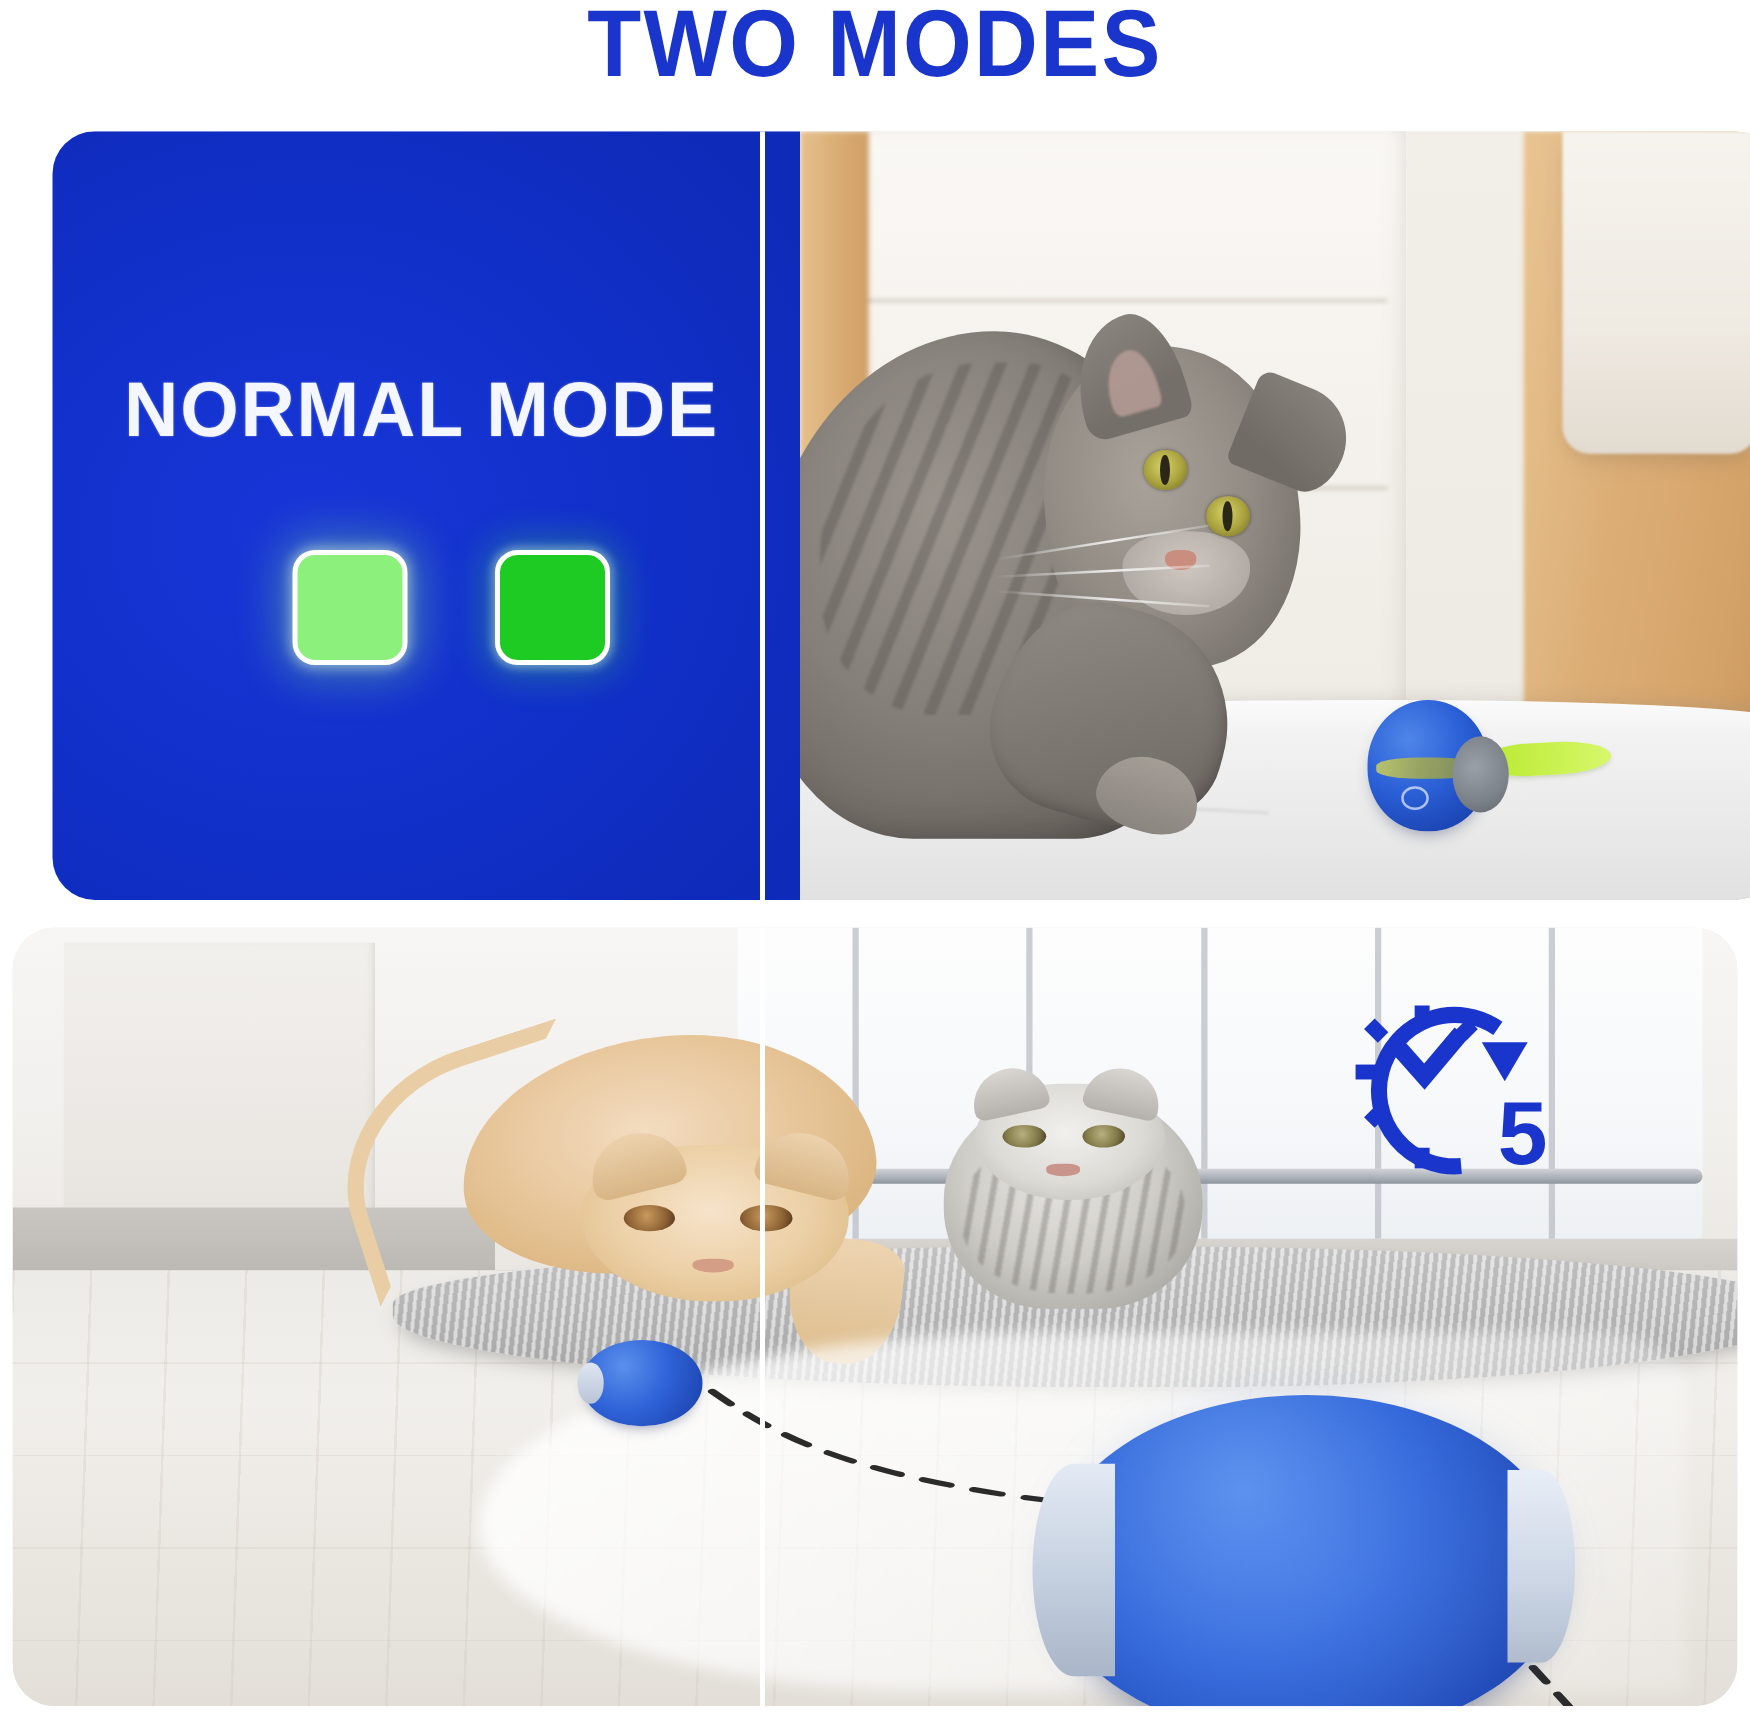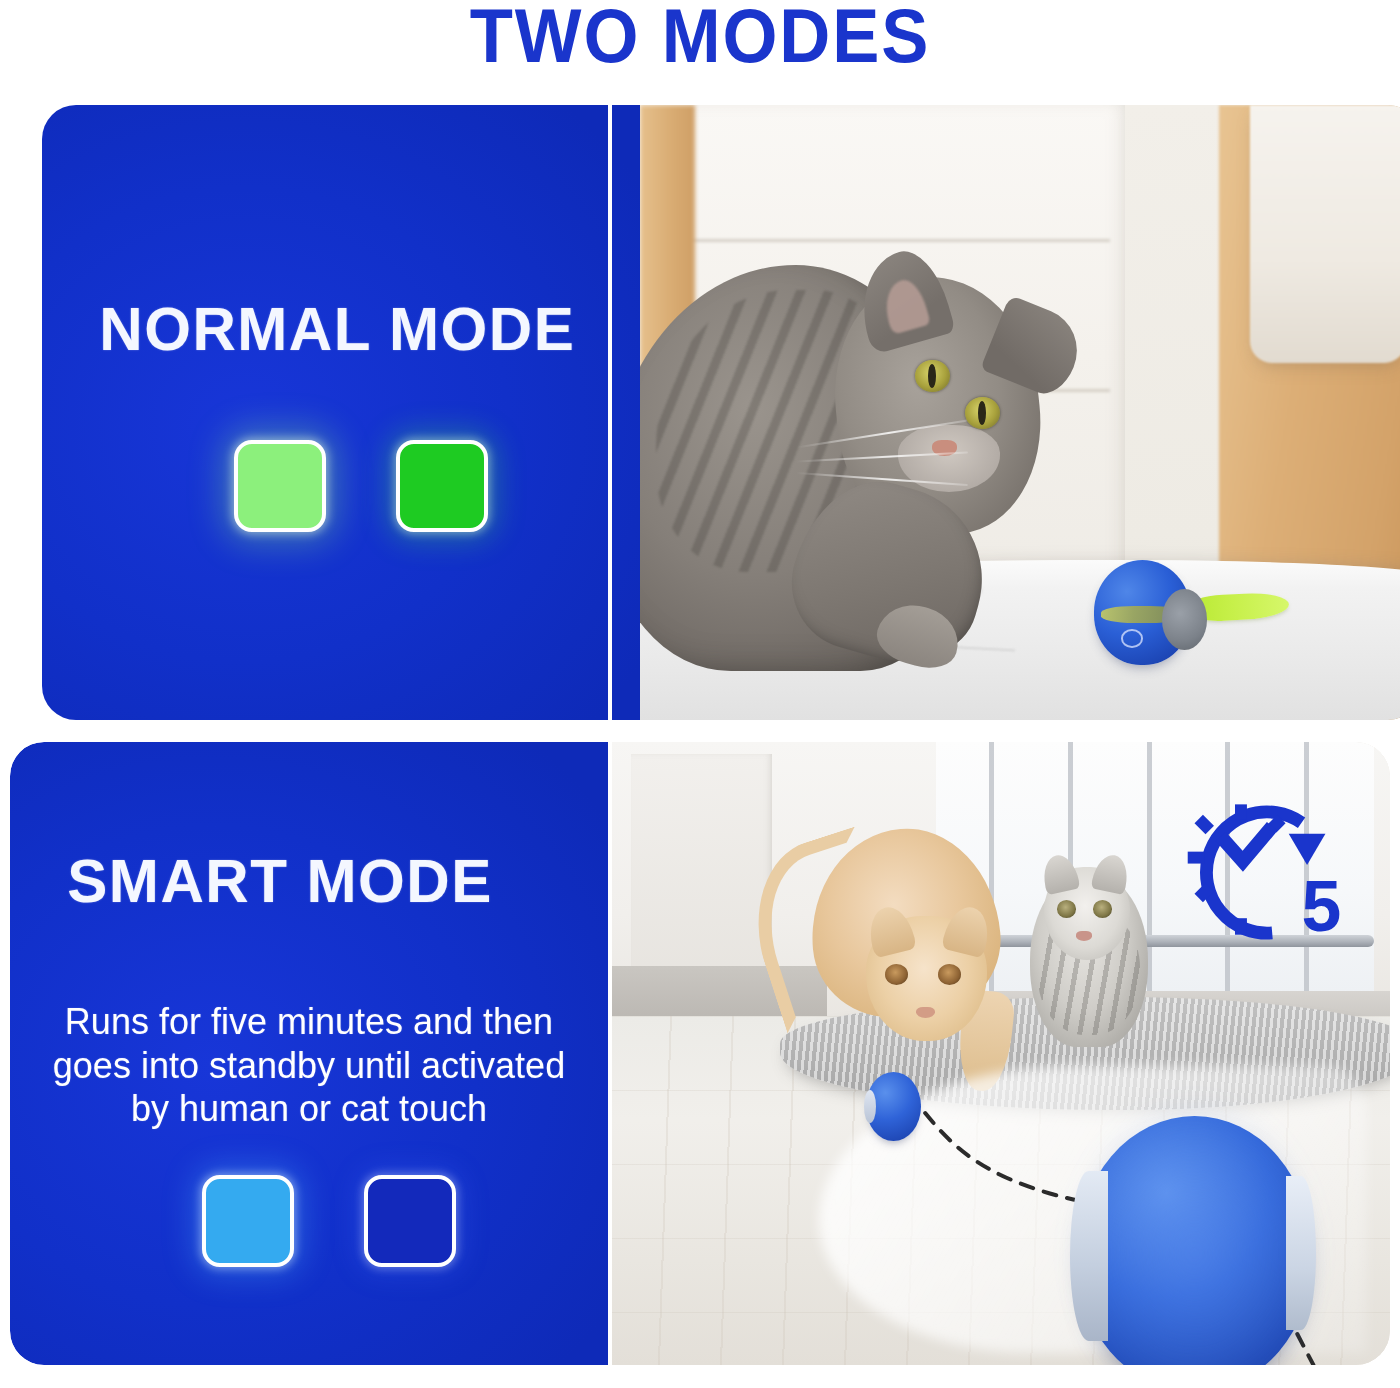--- a/index.html
+++ b/index.html
@@ -536,28 +536,20 @@
       <div class="ball"></div>
       <div class="band"></div>
       <div class="wheel"></div>
       <div class="btn"></div>
     </div>
   </div>
 </div>
 
 <div class="row row-smart">
 
-  <div class="info-panel">
-    <div class="mode-heading">SMART MODE</div>
-    <div class="mode-desc">Runs for five minutes and then goes into standby until activated by human or cat touch</div>
-    <div class="swatch-row">
-      <div class="swatch glow-blue-light"></div>
-      <div class="swatch glow-blue-dark"></div>
-    </div>
-  </div>
 
   <div class="seam"></div>
 
   <div class="photo">
     <div class="ph2-bg"></div>
     <div class="ph2-wall"></div>
     <div class="ph2-window">
         <i></i>
         <i></i>
         <i></i>

